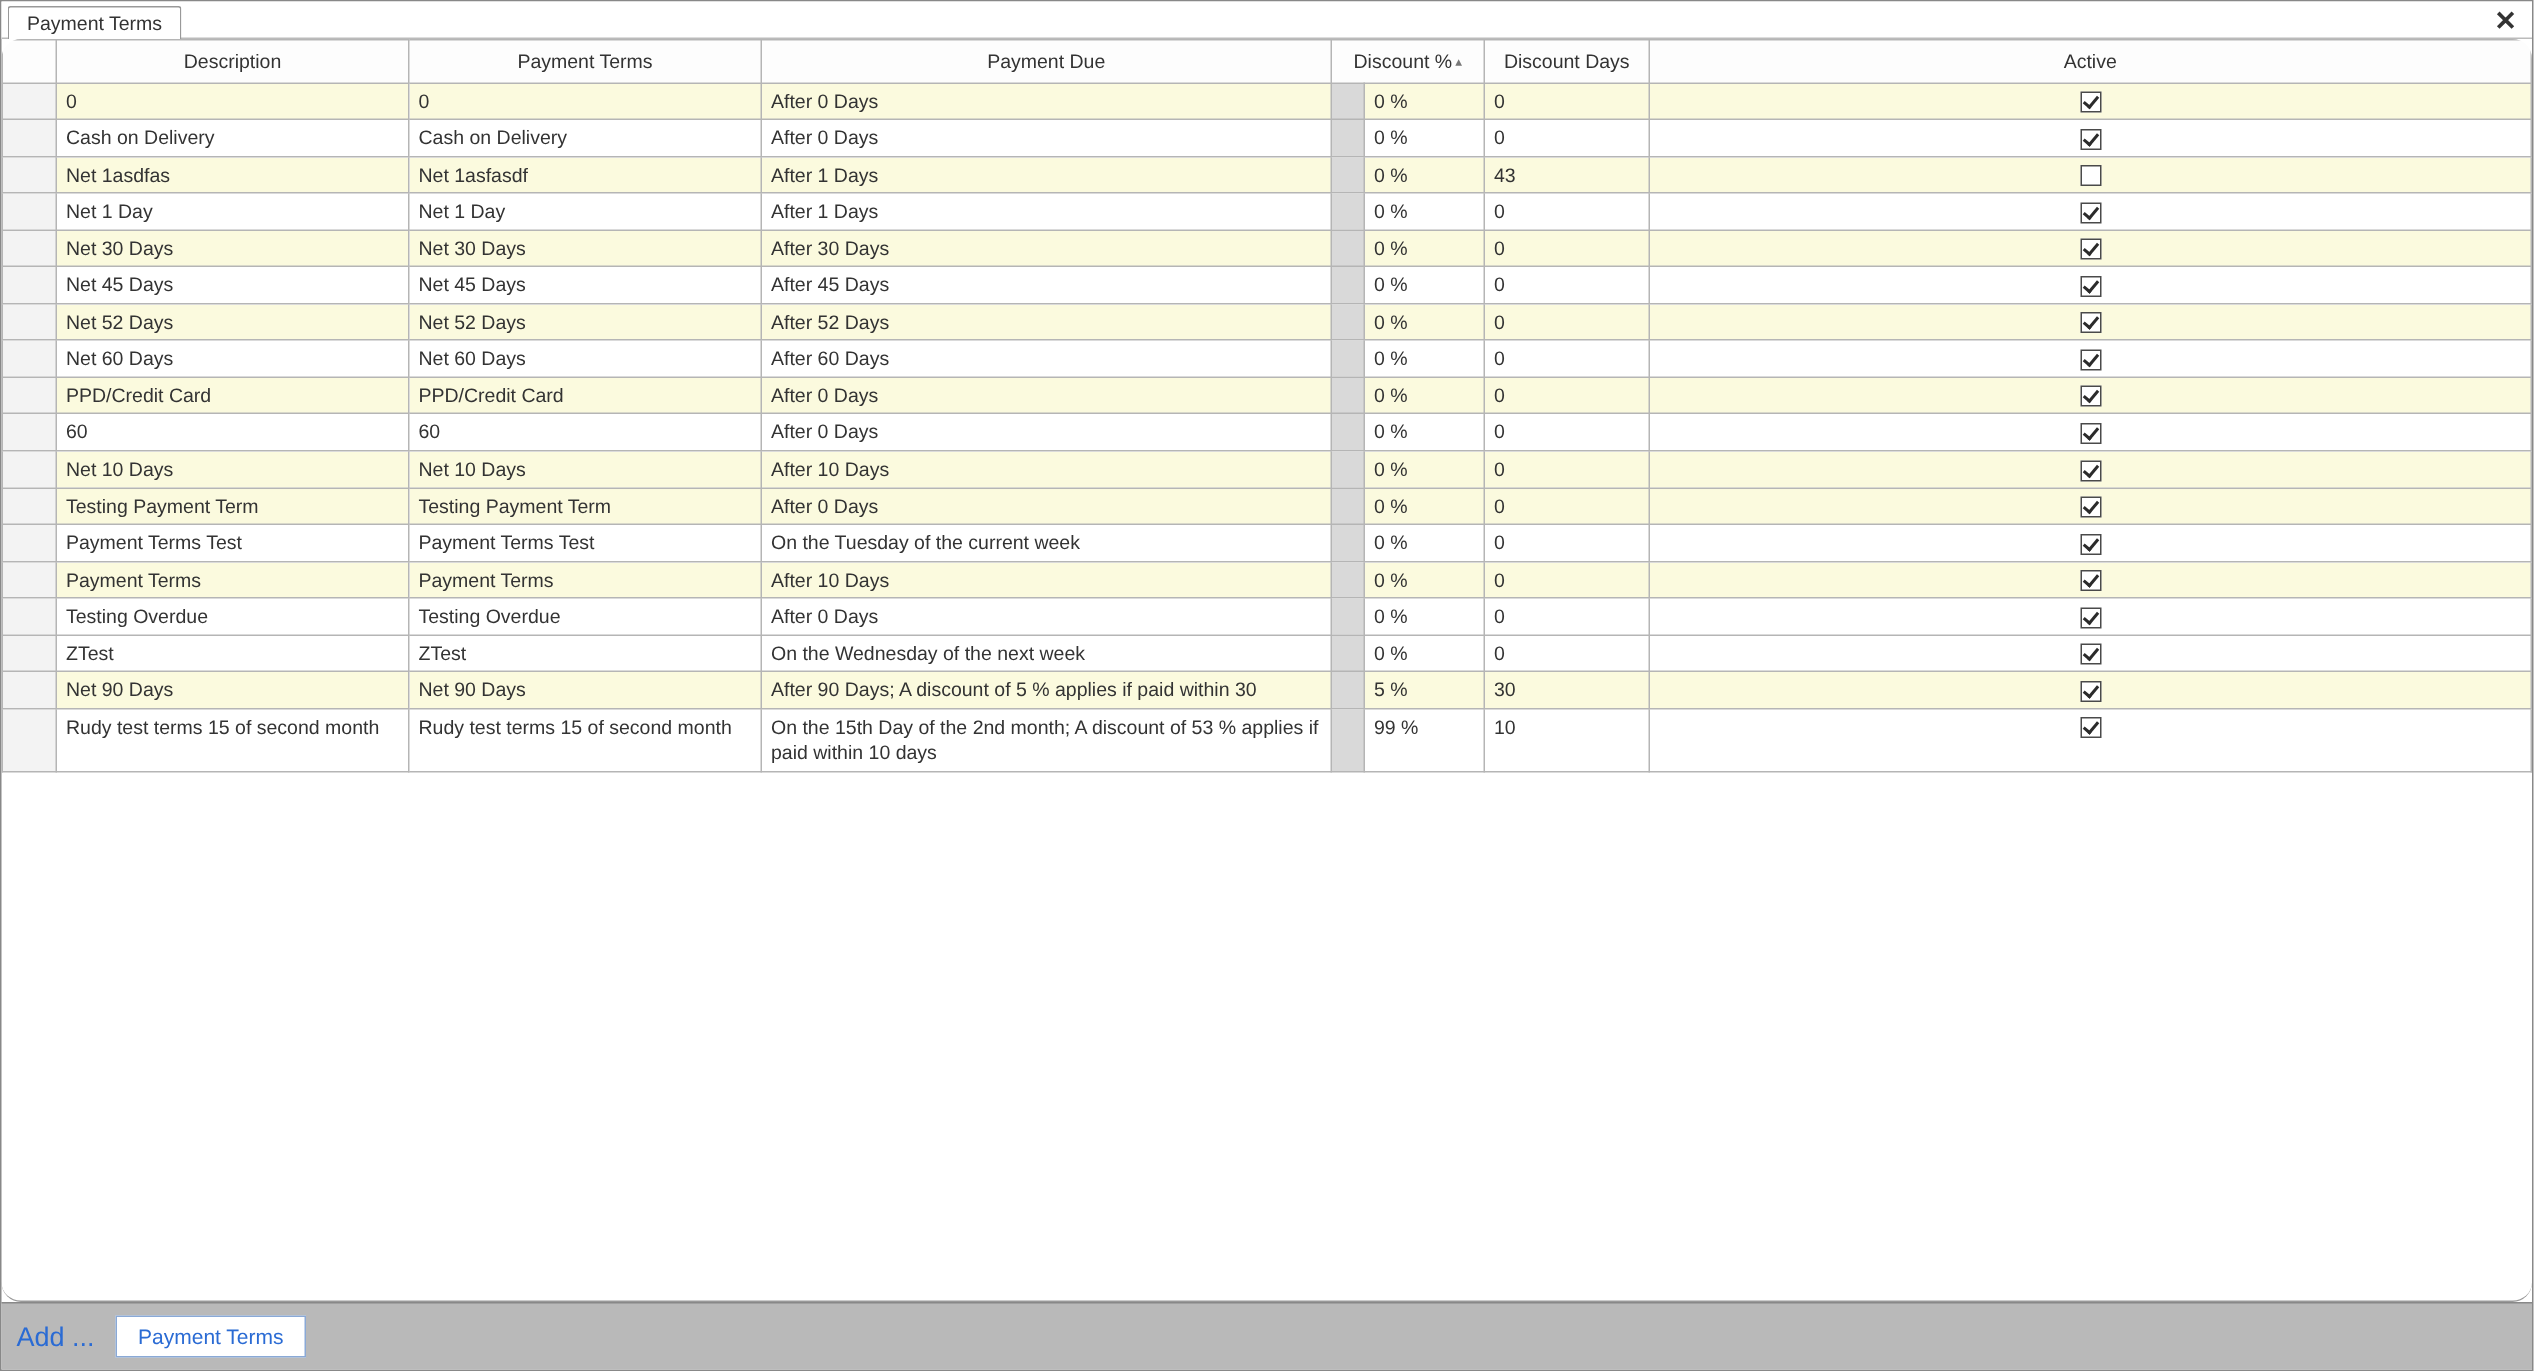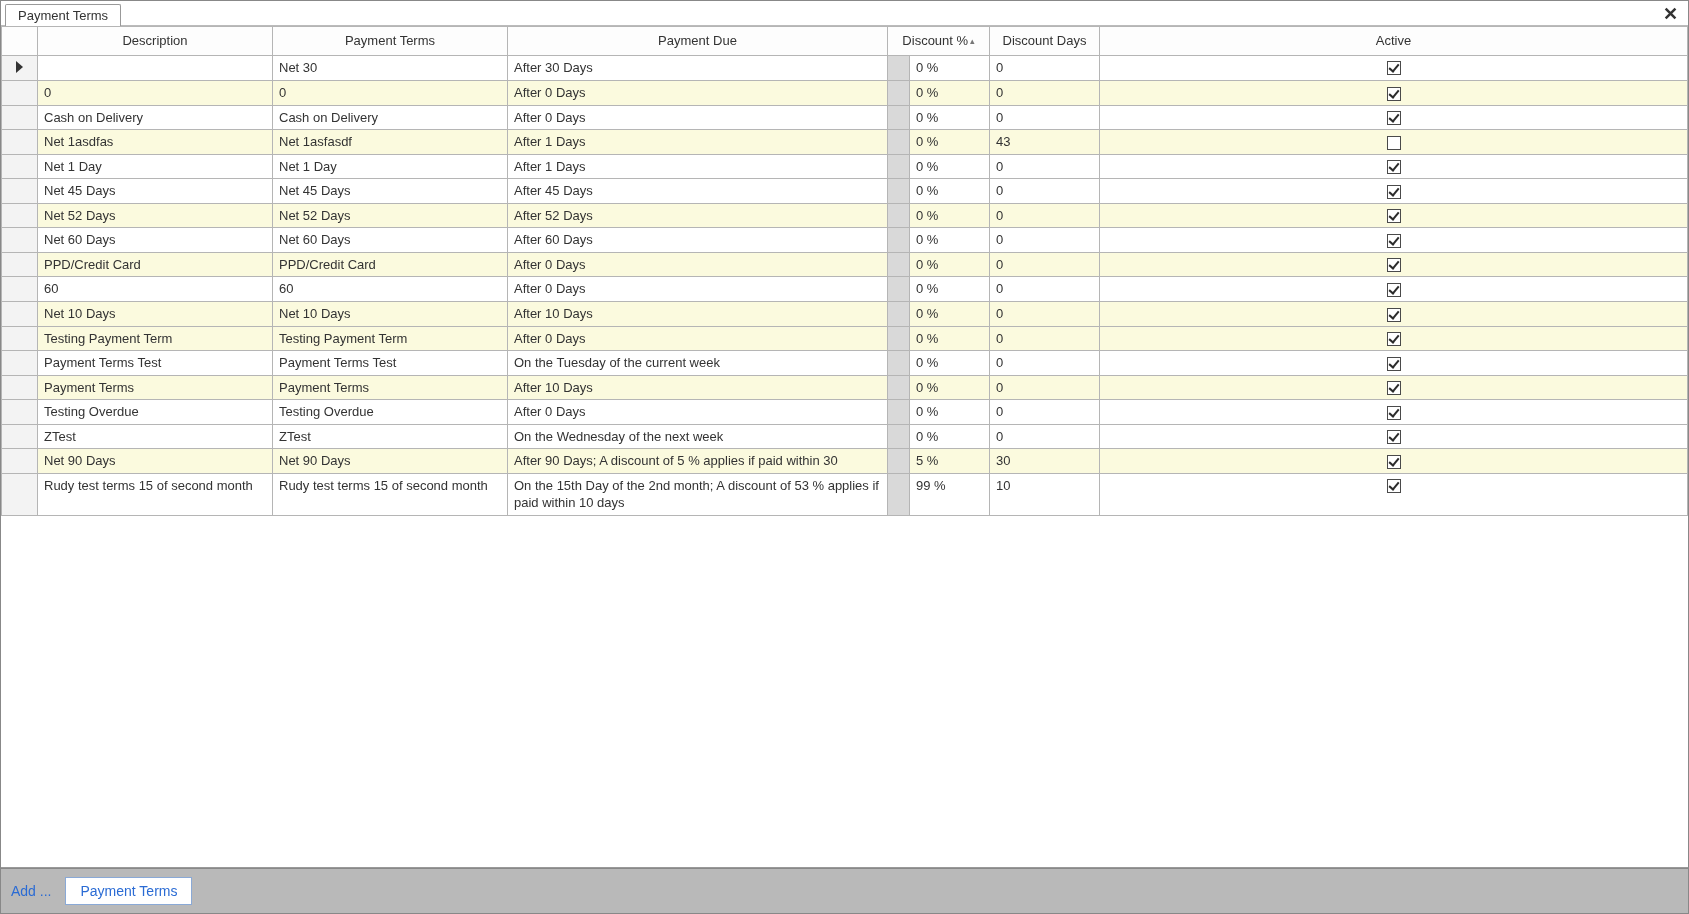--- a/index.html
+++ b/index.html
@@ -45,20 +45,21 @@
     font-weight: bold;
     font-size: 18px;
     cursor: pointer;
     padding: 0 6px;
     line-height: 1;
   }
   .grid-area {
     flex: 1 1 auto;
     overflow: auto;
     border-bottom: 1px solid #999;
+    border-radius: 13px;
   }
   table.grid {
     border-collapse: collapse;
     width: 100%;
     table-layout: fixed;
   }
   table.grid th, table.grid td {
     border: 1px solid #b5b5b5;
     padding: 3px 6px;
     vertical-align: top;
@@ -133,21 +134,21 @@
     flex: 0 0 auto;
     background: #b9b9b9;
     border-top: 1px solid #888;
     padding: 8px 10px;
     display: flex;
     align-items: center;
     gap: 14px;
   }
   .status-link {
     color: #2a6bd4;
-    font-size: 14px;
+    font-size: 18px;
     cursor: pointer;
   }
   .status-btn {
     background: #fff;
     border: 1px solid #8aa9d6;
     color: #2a6bd4;
     padding: 5px 14px;
     font-size: 14px;
     cursor: pointer;
   }
@@ -192,30 +193,20 @@
           <th><span>Payment Due</span></th>
           <th colspan="2">
             <span>Discount %</span><span class="sort-ind">▴</span>
           </th>
           <th><span>Discount Days</span></th>
           <th><span>Active</span></th>
         </tr>
       </thead>
       <tbody id="grid-body">
 
-      <tr class="norm">
-            <td class="selector-cell"><span class="row-arrow"></span></td>
-            <td class="data-cell"></td>
-            <td class="data-cell">Net 30</td>
-            <td class="data-cell">After 30 Days</td>
-            <td class="pct-btn-cell"></td>
-            <td class="data-cell">0 %</td>
-            <td class="data-cell">0</td>
-            <td class="data-cell active-cell"><span class="chk checked"></span></td>
-          </tr>
           <tr class="alt">
             <td class="selector-cell"></td>
             <td class="data-cell">0</td>
             <td class="data-cell">0</td>
             <td class="data-cell">After 0 Days</td>
             <td class="pct-btn-cell"></td>
             <td class="data-cell">0 %</td>
             <td class="data-cell">0</td>
             <td class="data-cell active-cell"><span class="chk checked"></span></td>
           </tr>
@@ -237,20 +228,30 @@
             <td class="pct-btn-cell"></td>
             <td class="data-cell">0 %</td>
             <td class="data-cell">43</td>
             <td class="data-cell active-cell"><span class="chk"></span></td>
           </tr>
           <tr class="norm">
             <td class="selector-cell"></td>
             <td class="data-cell">Net 1 Day</td>
             <td class="data-cell">Net 1 Day</td>
             <td class="data-cell">After 1 Days</td>
+            <td class="pct-btn-cell"></td>
+            <td class="data-cell">0 %</td>
+            <td class="data-cell">0</td>
+            <td class="data-cell active-cell"><span class="chk checked"></span></td>
+          </tr>
+          <tr class="alt">
+            <td class="selector-cell"></td>
+            <td class="data-cell">Net 30 Days</td>
+            <td class="data-cell">Net 30 Days</td>
+            <td class="data-cell">After 30 Days</td>
             <td class="pct-btn-cell"></td>
             <td class="data-cell">0 %</td>
             <td class="data-cell">0</td>
             <td class="data-cell active-cell"><span class="chk checked"></span></td>
           </tr>
           <tr class="norm">
             <td class="selector-cell"></td>
             <td class="data-cell">Net 45 Days</td>
             <td class="data-cell">Net 45 Days</td>
             <td class="data-cell">After 45 Days</td>

